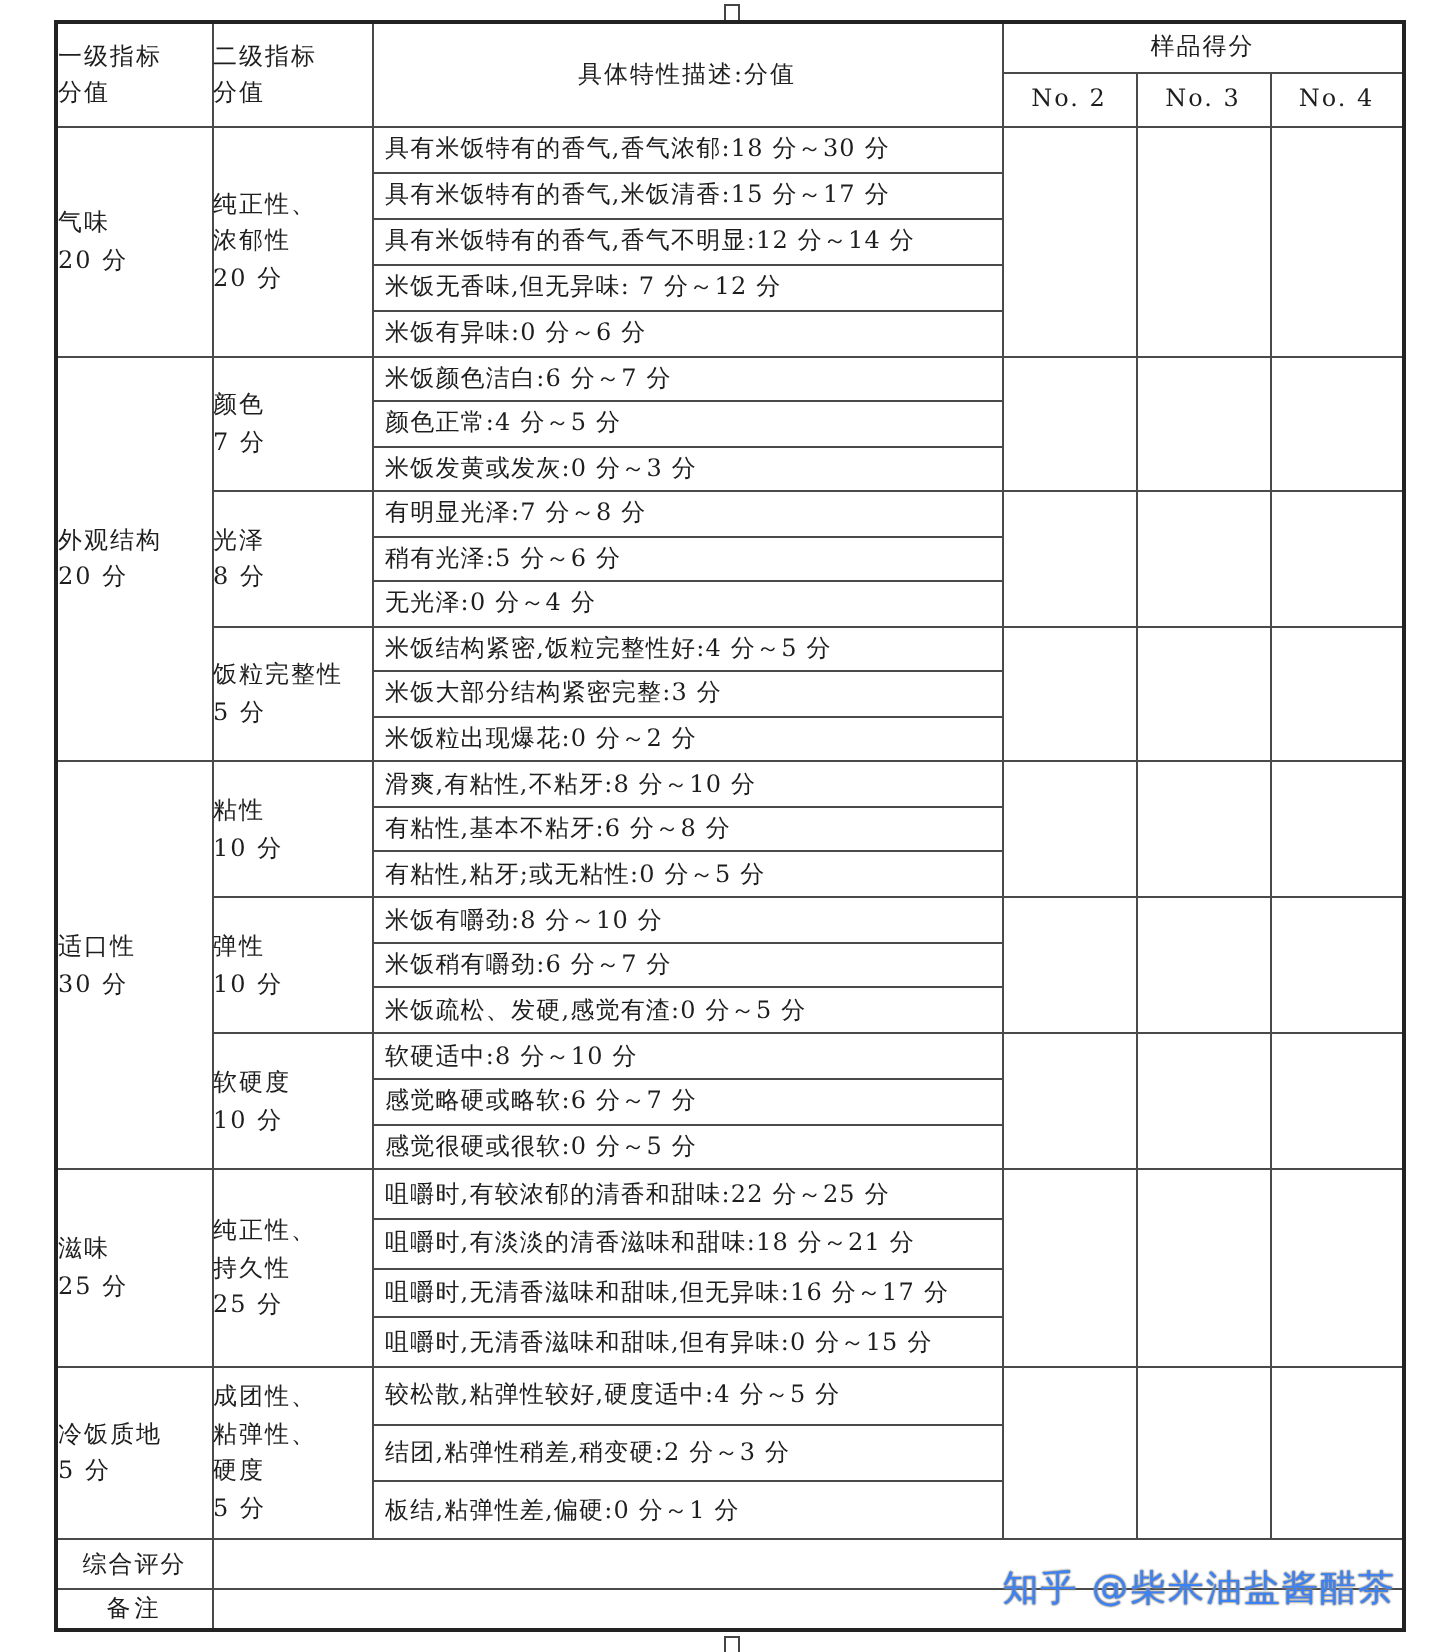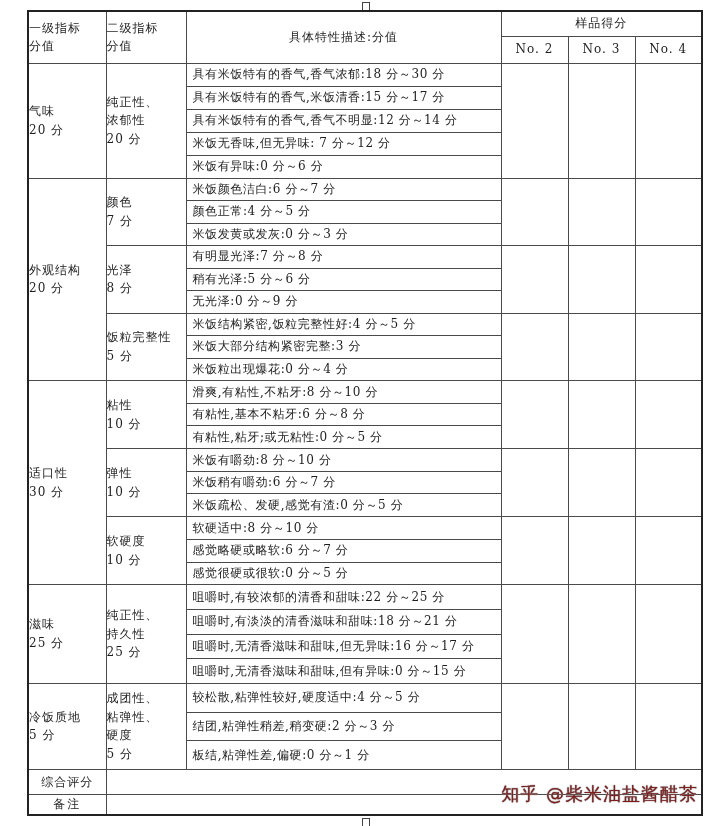--- a/index.html
+++ b/index.html
@@ -11,21 +11,21 @@
                 table-layout: fixed; width: 674px; }
   table.sheet td, table.sheet th { border: 1px solid #4a4a4a; padding: 0; font-weight: normal;
                 font-size: 12px; line-height: 1.55; vertical-align: middle; }
   table.sheet { border: 2px solid #222; }
   .c { text-align: center; }
   .desc { text-align: left; padding-left: 6px !important; white-space: nowrap; letter-spacing: 0.6px; }
   .hdr { text-align: center; font-size: 12.5px; letter-spacing: 1px; }
   .lbl { display: block; text-align: left; letter-spacing: 1px; }
   .score { background: #fff; }
   .watermark { position: absolute; right: 22px; top: 782px; font-family: "DejaVu Sans", sans-serif;
-               font-size: 18px; color: #7f1d1d; letter-spacing: 1px;
+               font-size: 18px; color: #3b82f6; letter-spacing: 1px;
                text-shadow: 0 0 1px #888, 0 0 1px #888, 0 0 1px #999; }
 </style>
 </head>
 <body>
 
 <div class="page">
   <div class="marker" style="left:362px; top:2px;"></div>
   <div class="marker" style="left:362px; top:818px;"></div>
 
   <table class="sheet">
@@ -114,38 +114,38 @@
         </td>
         <td class="desc">有明显光泽:7 分～8 分</td>
         <td class="score" rowspan="3"></td>
         <td class="score" rowspan="3"></td>
         <td class="score" rowspan="3"></td>
       </tr>
       <tr style="height:22.5px">
           <td class="desc">稍有光泽:5 分～6 分</td>
         </tr>
       <tr style="height:22.5px">
-          <td class="desc">无光泽:0 分～9 分</td>
+          <td class="desc">无光泽:0 分～4 分</td>
         </tr>
 
       <tr style="height:22.5px">
         <td class="c" rowspan="3">
           <span class="lbl">饭粒完整性</span>
           <span class="lbl">5 分</span>
         </td>
         <td class="desc">米饭结构紧密,饭粒完整性好:4 分～5 分</td>
         <td class="score" rowspan="3"></td>
         <td class="score" rowspan="3"></td>
         <td class="score" rowspan="3"></td>
       </tr>
       <tr style="height:22.5px">
           <td class="desc">米饭大部分结构紧密完整:3 分</td>
         </tr>
       <tr style="height:22.5px">
-          <td class="desc">米饭粒出现爆花:0 分～4 分</td>
+          <td class="desc">米饭粒出现爆花:0 分～2 分</td>
         </tr>
 
       <tr style="height:22.7px">
         <td class="c" rowspan="9">
           <span class="lbl">适口性</span>
           <span class="lbl">30 分</span>
         </td>
         <td class="c" rowspan="3">
           <span class="lbl">粘性</span>
           <span class="lbl">10 分</span>

